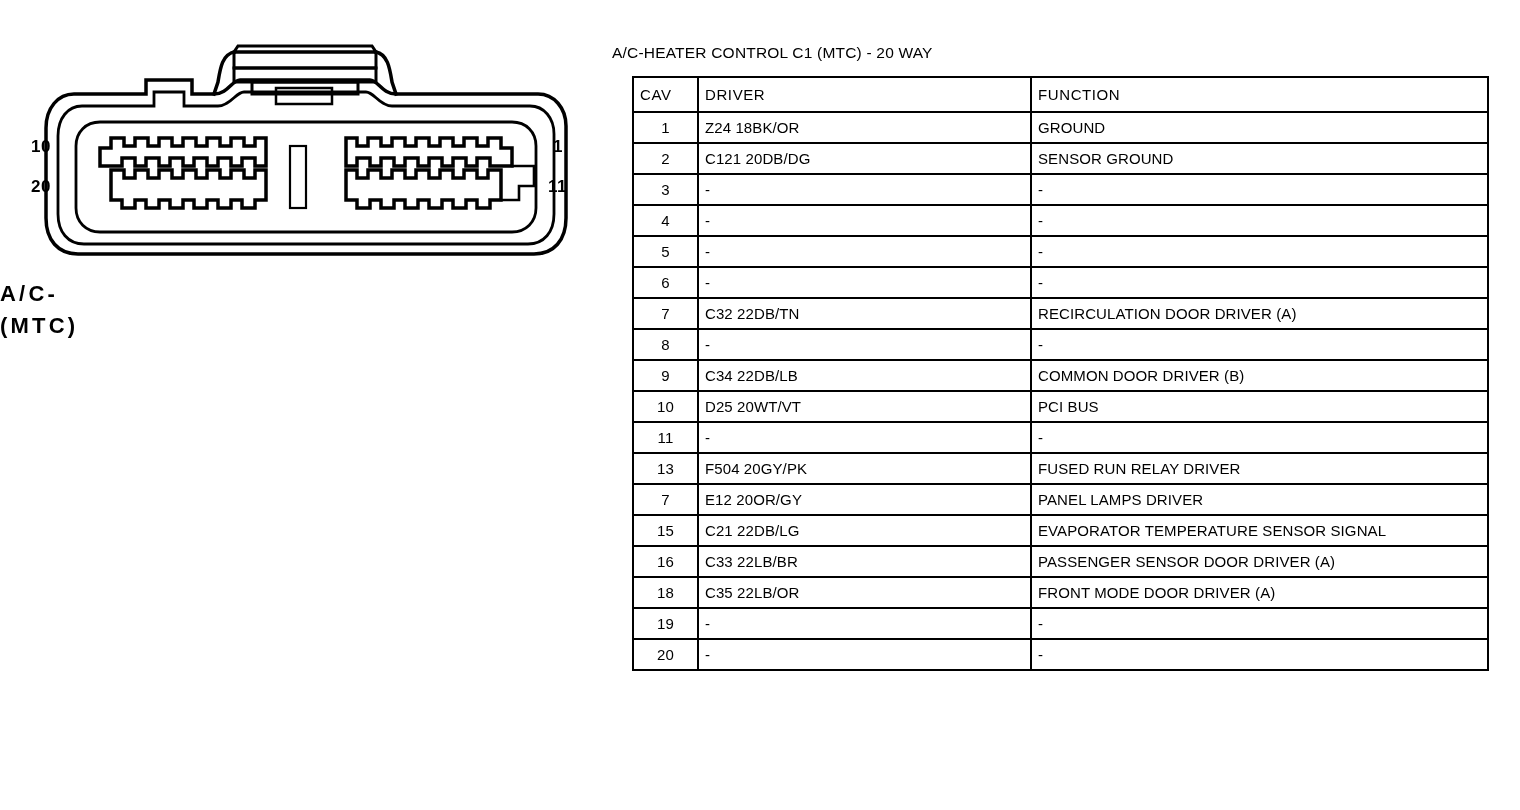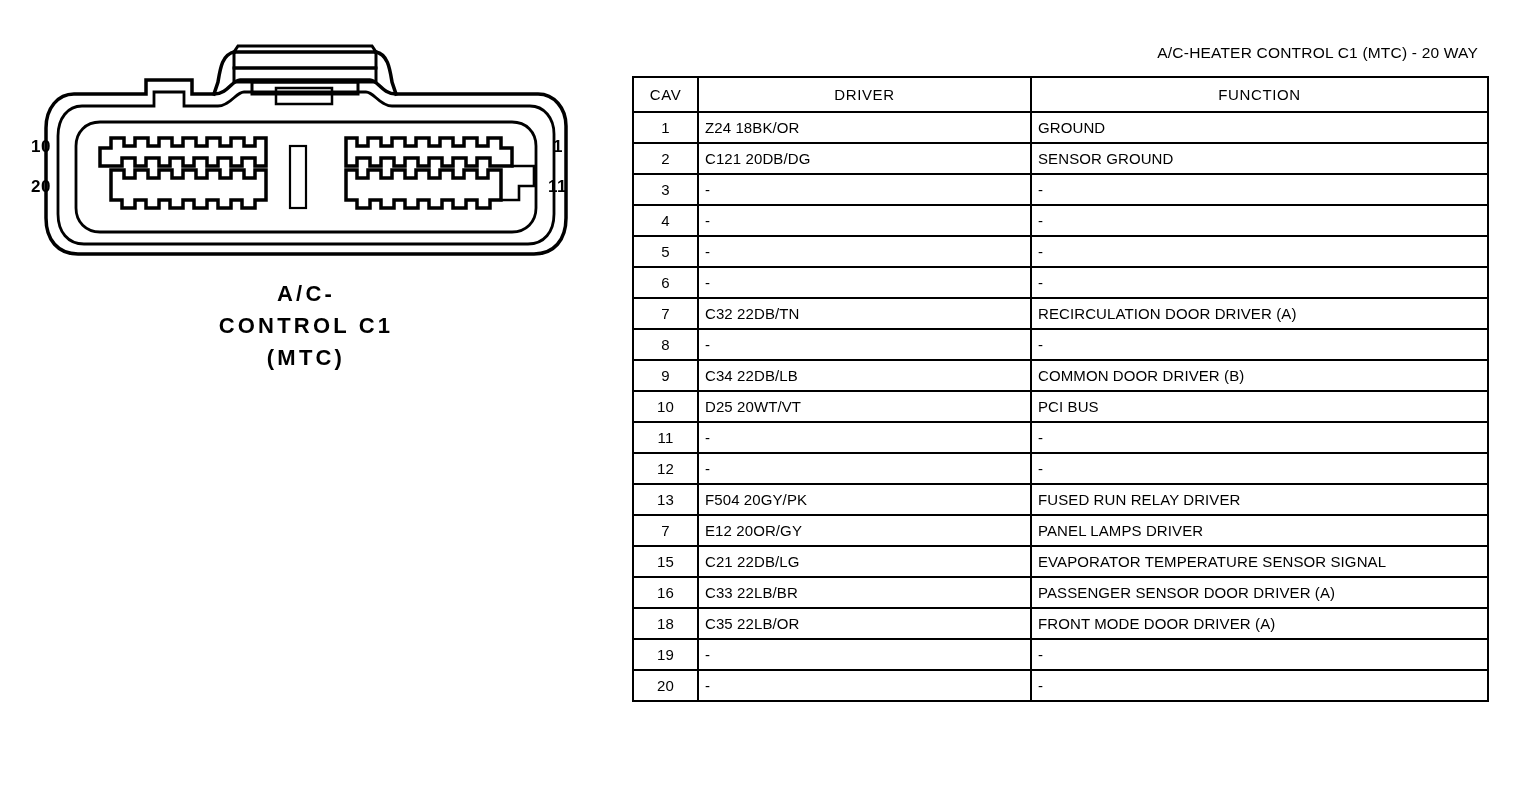--- a/index.html
+++ b/index.html
@@ -47,21 +47,20 @@
   #pin-label-10 { left: 31px;  top: 138px; }
   #pin-label-20 { left: 31px;  top: 178px; }
   #pin-label-1  { left: 553px; top: 138px; }
   #pin-label-11 { left: 548px; top: 178px; }
 
   #connector-caption {
     position: absolute;
     left: 0;
     top: 278px;
     width: 612px;
-    text-align: center;
     font-family: "Liberation Sans", sans-serif;
     font-weight: 700;
     font-size: 22px;
     line-height: 32px;
     letter-spacing: 3.2px;
     color: #000;
   }
   #connector-caption .cap-line { display: block; white-space: pre; }
 
   
@@ -70,21 +69,21 @@
     left: 612px;
     top: 0;
     width: 908px;
     height: 810px;
   }
   #table-title {
     position: absolute;
     left: 0;
     top: 44px;
     width: 866px;
-    text-align: right;
+    text-align: left;
     font-family: "Liberation Sans", sans-serif;
     font-size: 15.5px;
     font-weight: 400;
     letter-spacing: 0.2px;
     color: #000;
     white-space: pre;
   }
 
   #pinout-table {
     position: absolute;
@@ -108,21 +107,21 @@
     font-size: 15px;
     font-weight: 400;
     color: #000;
     vertical-align: middle;
     white-space: nowrap;
     overflow: hidden;
     letter-spacing: 0.1px;
   }
   #pinout-table thead th {
     height: 33px;
-    text-align: center;
+    text-align: left;
     font-weight: 400;
     letter-spacing: 0.6px;
   }
   #pinout-table td.cav-cell {
     text-align: center;
     padding: 0 2px;
   }
   #pinout-table td.circuit-cell,
   #pinout-table td.function-cell {
     text-align: left;
@@ -267,21 +266,20 @@
     </svg>
   </div>
 
   <span class="pin-label" id="pin-label-10">10</span>
   <span class="pin-label" id="pin-label-20">20</span>
   <span class="pin-label" id="pin-label-1">1</span>
   <span class="pin-label" id="pin-label-11">11</span>
 
   <div id="connector-caption">
     <span class="cap-line">A/C-</span>
-    <span class="cap-line">CONTROL C1</span>
     <span class="cap-line">(MTC)</span>
   </div>
 </div>
 
 <div id="table-panel">
 
   <div id="table-title">A/C-HEATER CONTROL C1 (MTC) - 20 WAY</div>
 
   <table id="pinout-table">
     <colgroup>
@@ -346,25 +344,20 @@
           <td class="cav-cell">10</td>
           <td class="circuit-cell">D25 20WT/VT</td>
           <td class="function-cell">PCI BUS</td>
         </tr>
         <tr>
           <td class="cav-cell">11</td>
           <td class="circuit-cell">-</td>
           <td class="function-cell">-</td>
         </tr>
         <tr>
-          <td class="cav-cell">12</td>
-          <td class="circuit-cell">-</td>
-          <td class="function-cell">-</td>
-        </tr>
-        <tr>
           <td class="cav-cell">13</td>
           <td class="circuit-cell">F504 20GY/PK</td>
           <td class="function-cell">FUSED RUN RELAY DRIVER</td>
         </tr>
         <tr>
           <td class="cav-cell">7</td>
           <td class="circuit-cell">E12 20OR/GY</td>
           <td class="function-cell">PANEL LAMPS DRIVER</td>
         </tr>
         <tr>

